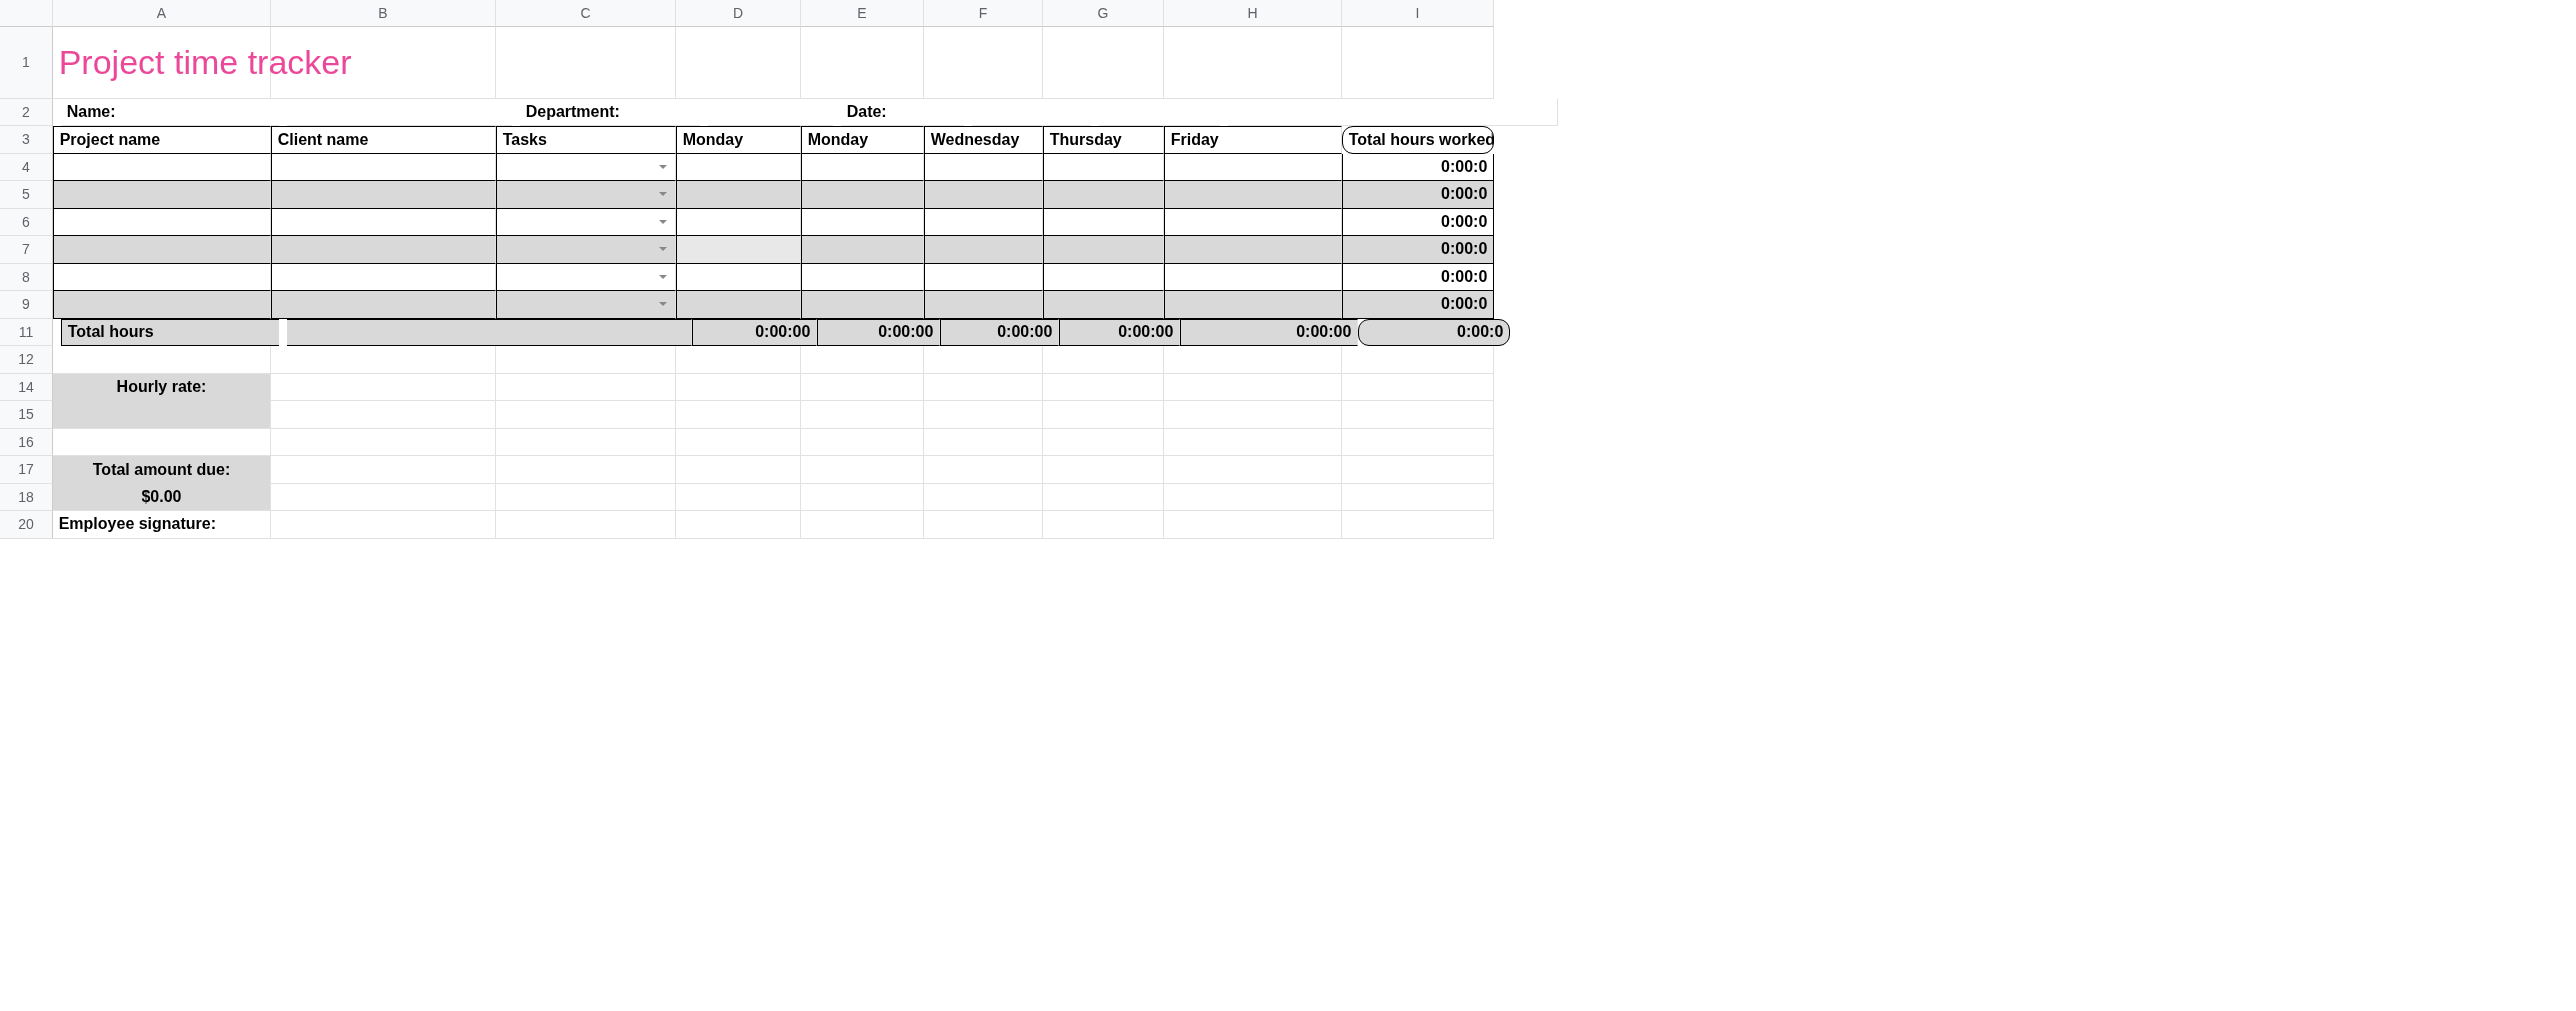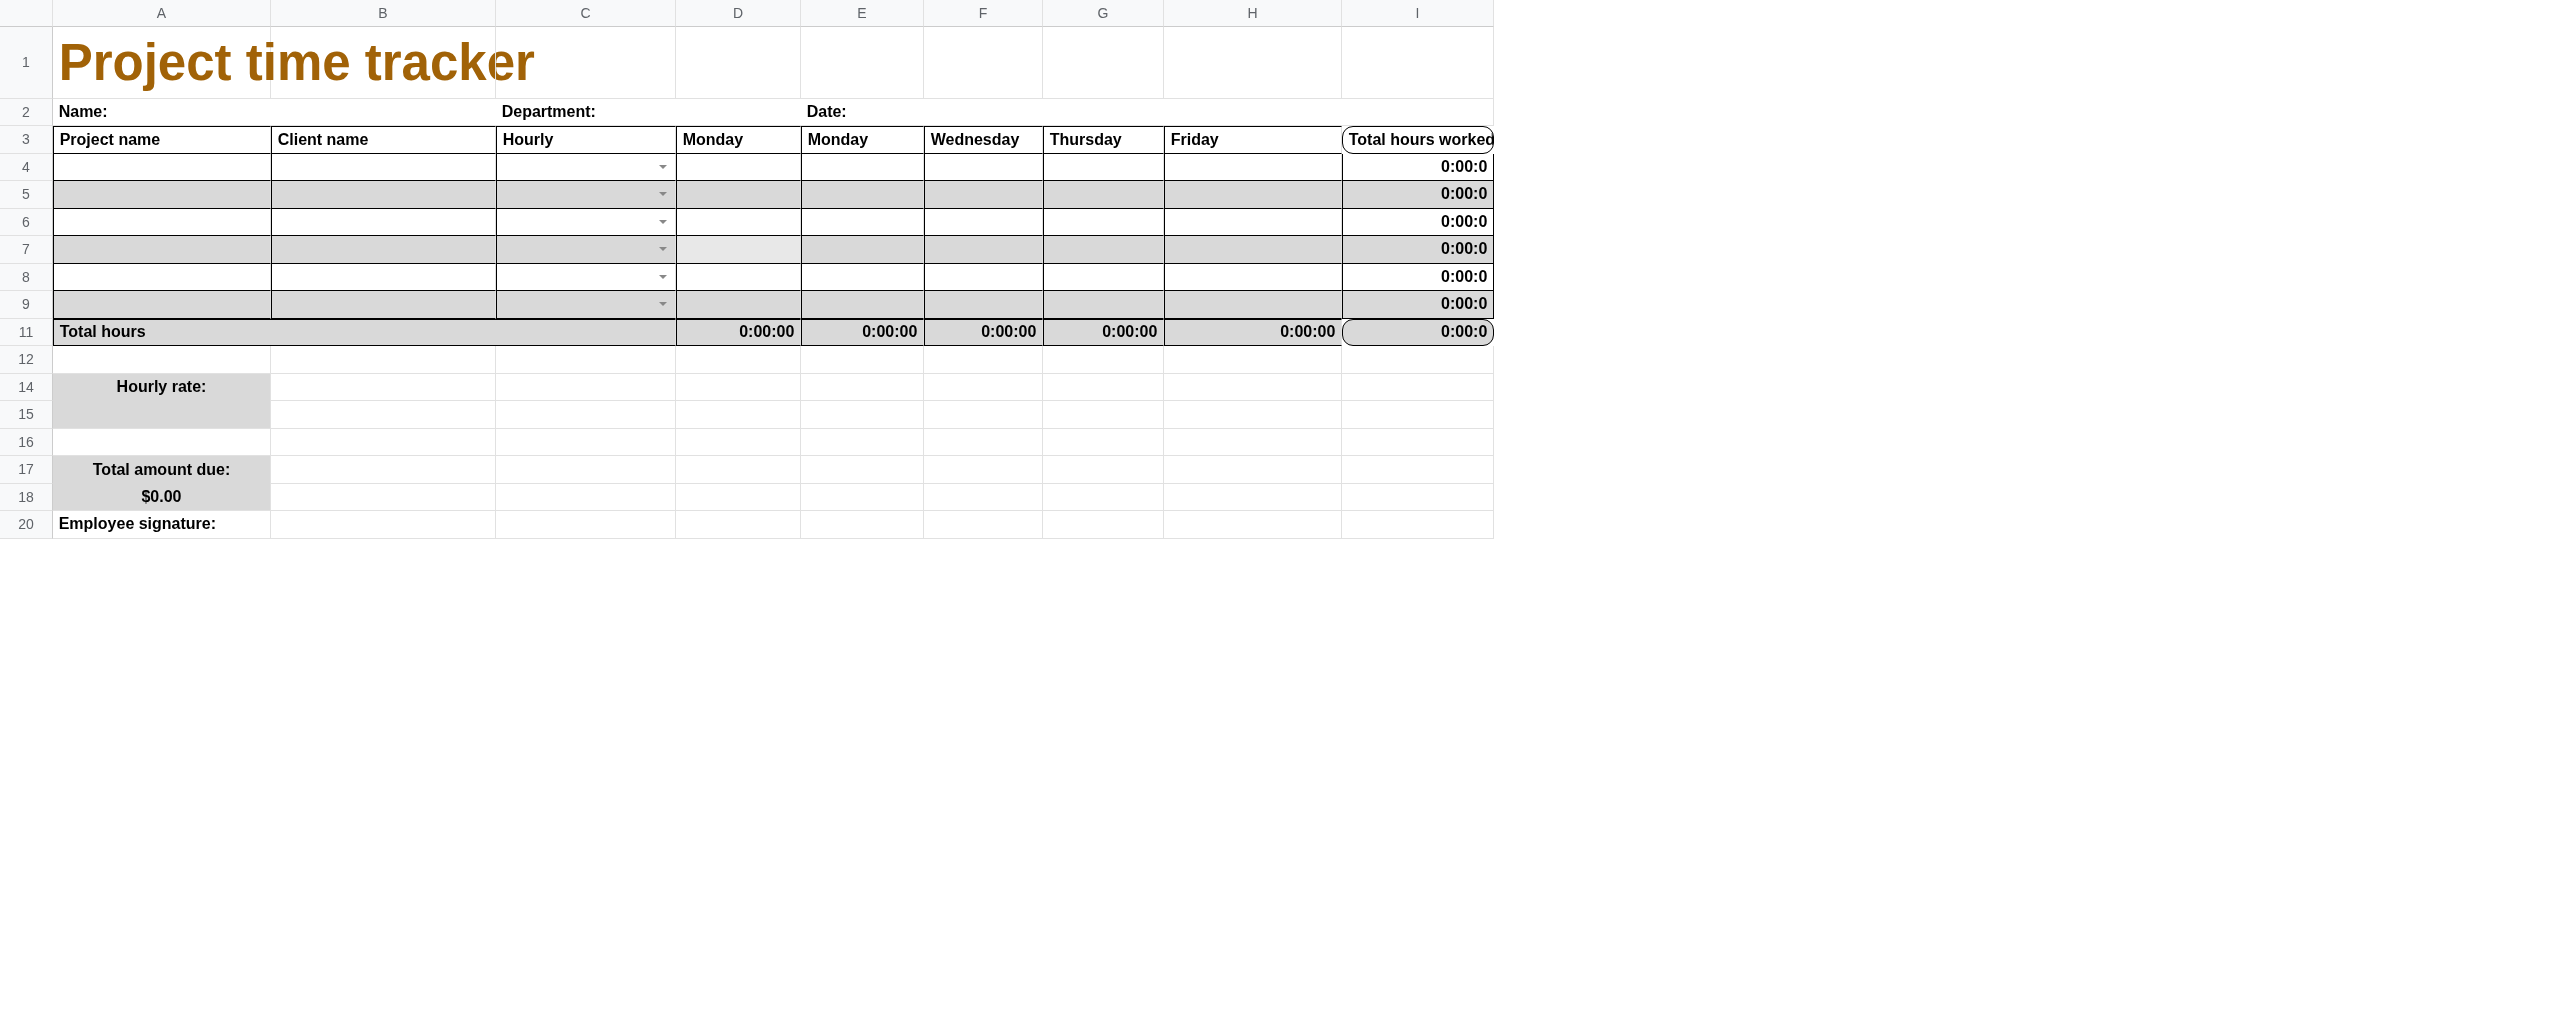--- a/index.html
+++ b/index.html
@@ -14,32 +14,32 @@
 .rn { height: 27.5px; }
 .cA { width: 218px; }
 .cB { width: 225px; }
 .cC { width: 180px; }
 .cD { width: 125px; }
 .cE { width: 123px; }
 .cF { width: 119px; }
 .cG { width: 121px; }
 .cH { width: 178px; }
 .cI { width: 152px; }
-.title { font-size: 51px; font-weight: 700; color: #a16207; white-space: nowrap; overflow: visible; }
+.title { font-size: 34px; font-weight: 400; color: #ec4899; white-space: nowrap; overflow: visible; }
 .bold { font-weight: 700; }
 .hdr { font-weight: 700; border-top: 1.4px solid #000; border-bottom: 1.4px solid #000; border-left: 1.4px solid #000; }
 .hdr-last { border-right: 1.4px solid #000; border-radius: 11px; }
 .bcell { border-left: 1.4px solid #000; border-bottom: 1.4px solid #000; }
 .bcell-last { border-right: 1.4px solid #000; }
 .gray { background: #d9d9d9; }
 .lgray { background: #e8e8e8; }
 .right { justify-content: flex-end; text-align: center; }
 .center { justify-content: center; }
 .drop { position: absolute; right: 7.6px; width: 0; height: 0; border-left: 4.7px solid transparent; border-right: 4.7px solid transparent; border-top: 4.7px solid #888; }
-.norb { border-right: none; }
+.norb { border-right: none; margin-left: 8px; }
 .nobb { border-bottom: none; }
 .ov { overflow: visible; }
 </style>
 </head>
 <body>
 
 <div class="sheet">
 
 <div class="row">
   <div class="corner"></div>
@@ -79,21 +79,21 @@
   <div class="cell rn cF norb"></div>
   <div class="cell rn cG norb"></div>
   <div class="cell rn cH norb"></div>
   <div class="cell rn cI"></div>
 </div>
 
 <div class="row">
   <div class="rowh rn">3</div>
   <div class="cell rn cA hdr">Project name</div>
   <div class="cell rn cB hdr">Client name</div>
-  <div class="cell rn cC hdr"> Hourly</div>
+  <div class="cell rn cC hdr"> Tasks</div>
   <div class="cell rn cD hdr">Monday</div>
   <div class="cell rn cE hdr">Monday</div>
   <div class="cell rn cF hdr">Wednesday</div>
   <div class="cell rn cG hdr">Thursday</div>
   <div class="cell rn cH hdr">Friday</div>
   <div class="cell rn cI hdr hdr-last">Total hours worked</div>
 </div>
 
 <div class="row">
   <div class="rowh rn">4</div>

